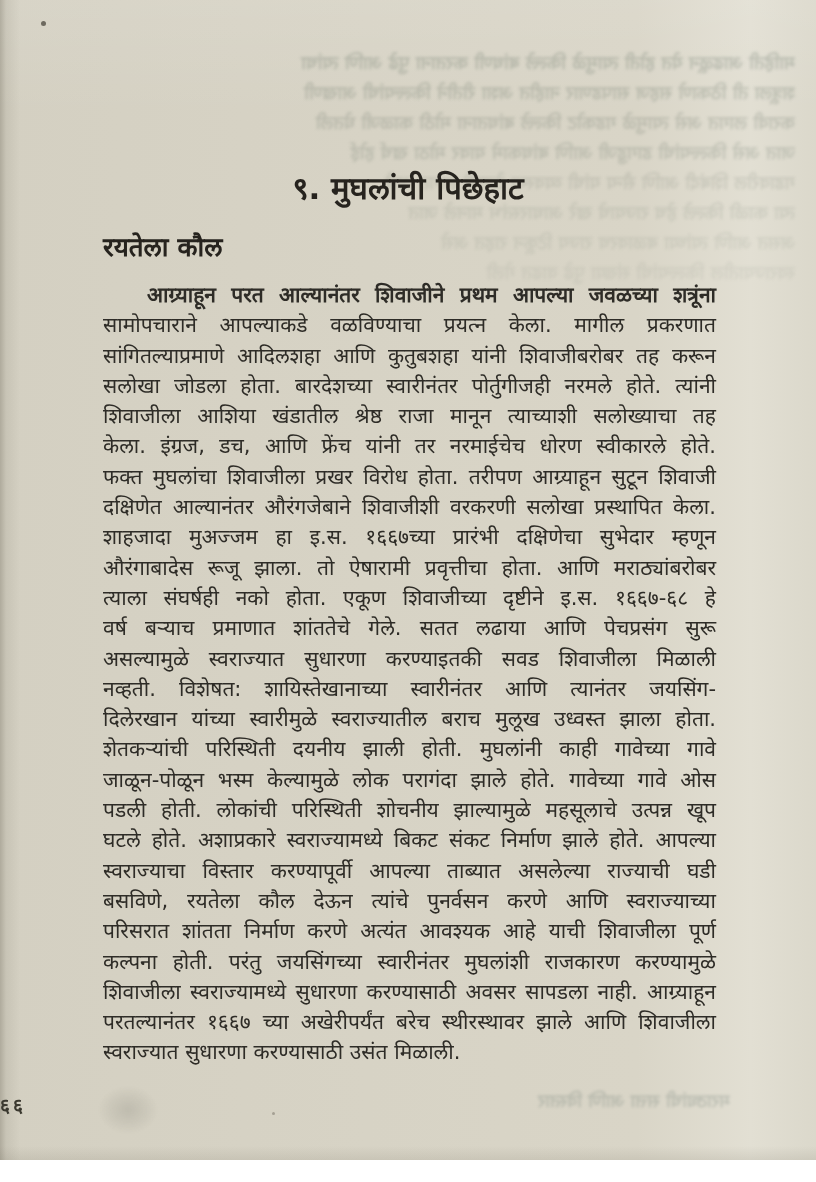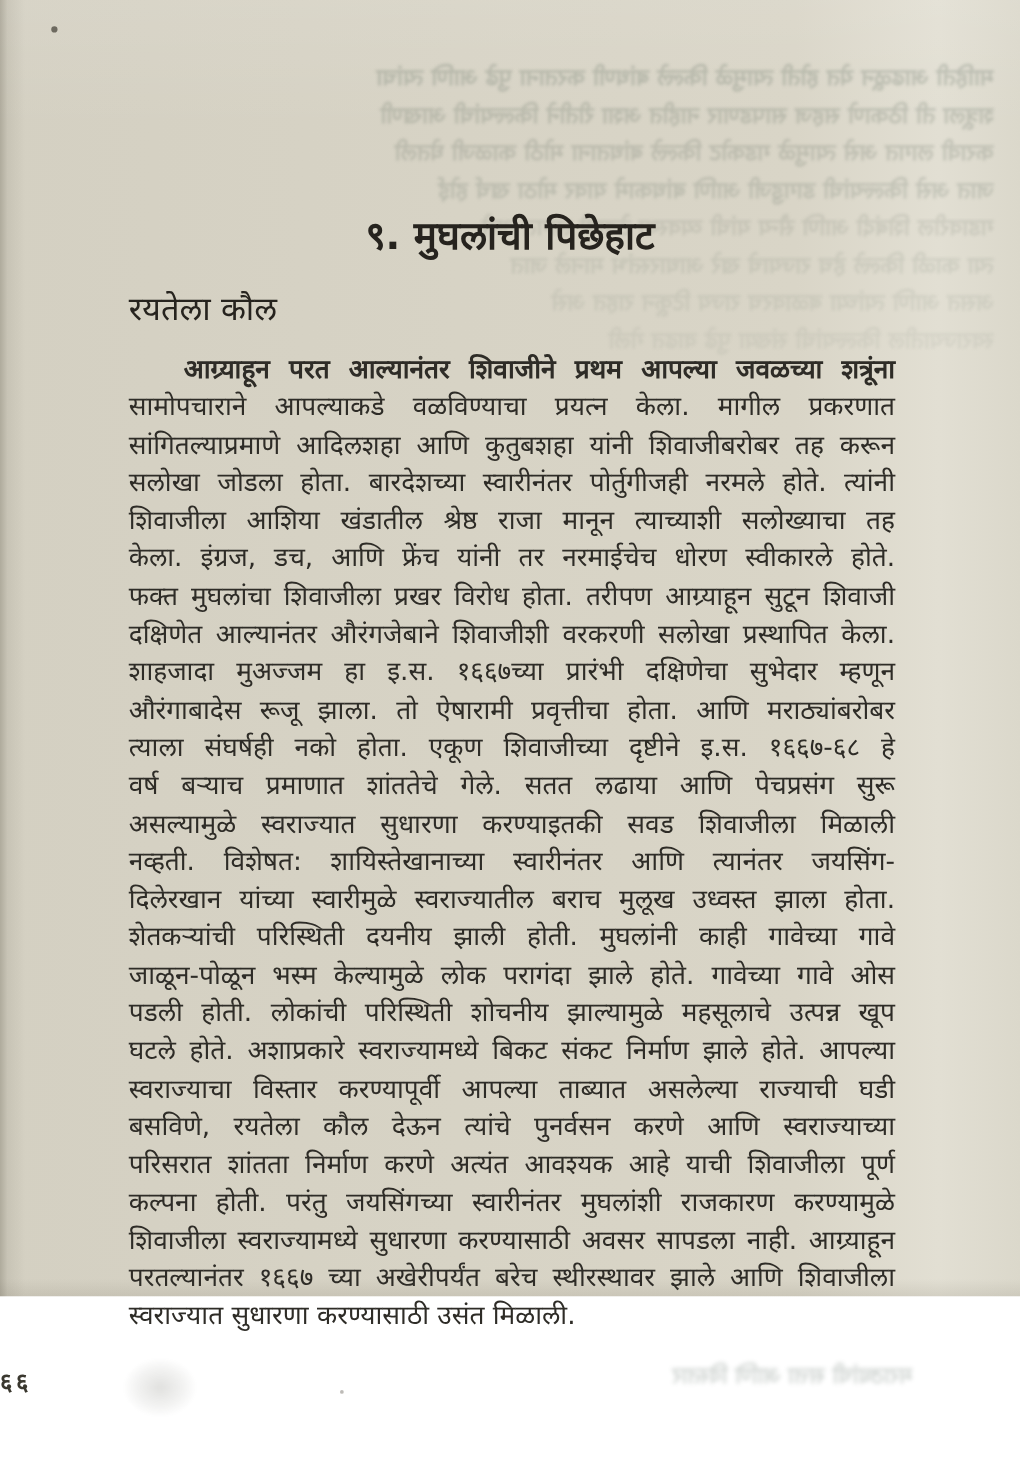--- a/index.html
+++ b/index.html
@@ -1,21 +1,21 @@
 <!DOCTYPE html>
 <html lang="mr"><head>
 <meta charset="utf-8">
 <style>
   html,body{margin:0;padding:0;}
   body{
     width:816px;height:1182px;overflow:hidden;
     font-family:"DejaVu Sans",sans-serif;
   }
   .page{
-    position:relative;width:816px;height:1037px;
+    position:relative;width:816px;height:1160px;
     background:
       linear-gradient(90deg, rgba(90,85,70,0.30) 0px, rgba(90,85,70,0.10) 6px, rgba(90,85,70,0) 20px),
       linear-gradient(180deg, rgba(255,255,255,0.09) 0%, rgba(255,255,255,0) 10%),
       linear-gradient(0deg, rgba(100,95,80,0.12) 0px, rgba(100,95,80,0) 14px),
       linear-gradient(90deg, #d4d0c2 0%, #d7d3c5 45%, #d9d5c7 78%, #e2dfd3 92%, #dbd8cb 100%);
   }
   
   .bleed-top{
     position:absolute;top:48px;left:195px;width:600px;z-index:0;
     transform:scaleX(-1);
@@ -53,21 +53,21 @@
     background:#5a564a;opacity:.40;}
   
   .chapter-title{
     position:absolute;top:166px;left:0;width:100%;z-index:1;
     text-align:center;
     font-size:31px;font-weight:700;color:#26231e;
     margin:0;
   }
   .section-heading{
     position:absolute;top:228px;left:103px;z-index:1;
-    font-size:26px;font-weight:400;color:#26231e;
+    font-size:26px;font-weight:700;color:#26231e;
     margin:0;
   }
   .body-text{
     position:absolute;top:280px;left:103px;width:613px;z-index:1;
     font-size:21px;font-weight:500;color:#2e2c27;
     line-height:30.3px;
   }
   .body-text div{
     text-align:justify;
     text-align-last:justify;

